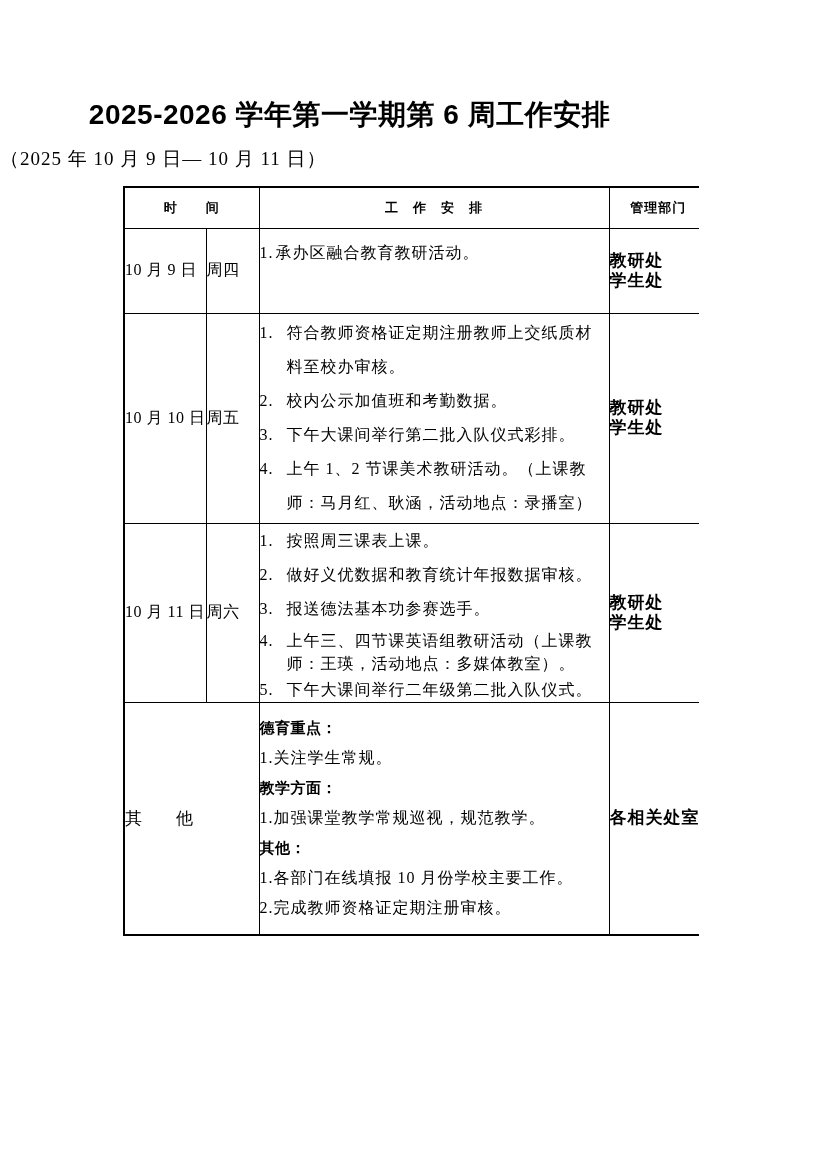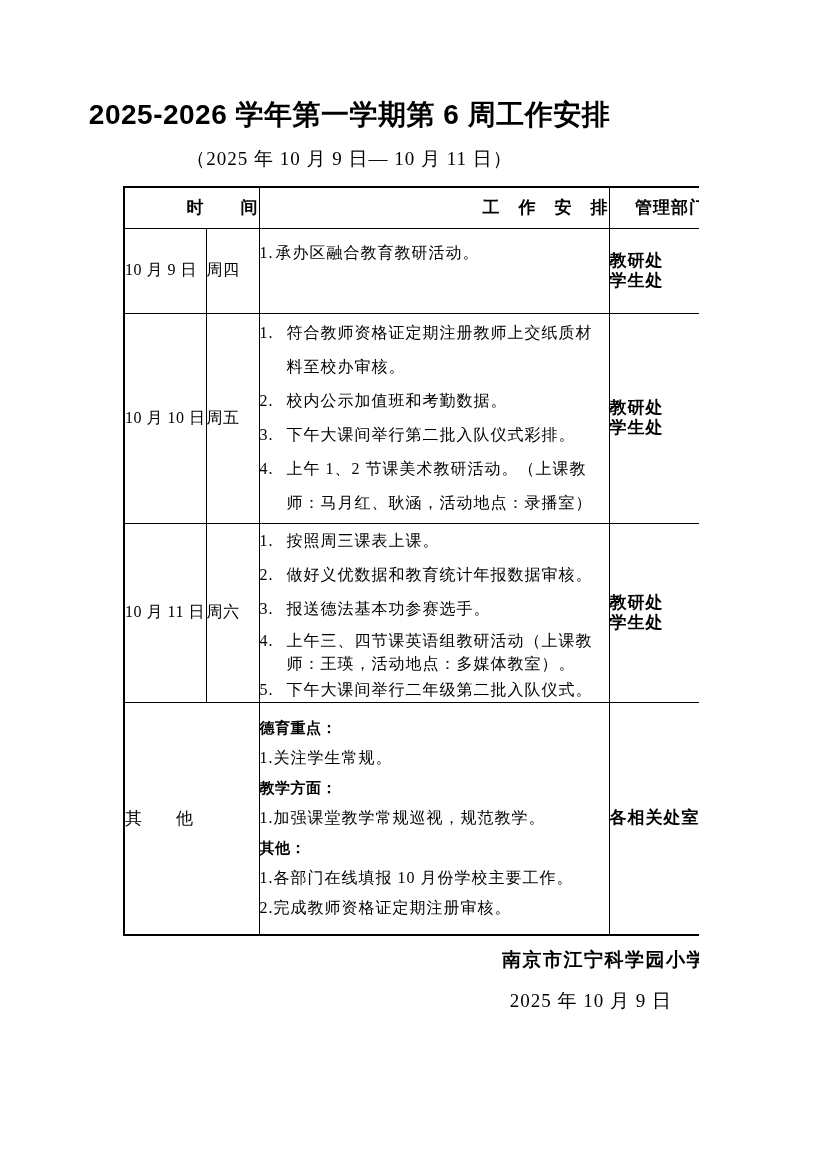--- a/index.html
+++ b/index.html
@@ -17,21 +17,21 @@
     padding-top: 96px;
     text-align: center;
     font-family: "Liberation Sans", sans-serif;
     font-weight: bold;
     font-size: 28px;
     line-height: 38px;
     letter-spacing: 0.5px;
   }
   .subtitle {
     margin-top: 12px;
-    text-align: center;
+    text-align: left;
     font-size: 19px;
     letter-spacing: 1px;
   }
   table.schedule {
     margin: 14px 0 0 123px;
     width: 584px;
     border-collapse: collapse;
     table-layout: fixed;
     border: 2px solid #000000;
   }
@@ -41,22 +41,22 @@
     vertical-align: middle;
   }
   tr.header-row { height: 41px; }
   tr.row-1 { height: 85px; }
   tr.row-2 { height: 210px; }
   tr.row-3 { height: 179px; }
   tr.row-4 { height: 233px; }
   th {
     font-family: Liberation Sans, sans-serif;
     font-weight: bold;
-    font-size: 17px;
-    text-align: right;
+    font-size: 13px;
+    text-align: center;
     letter-spacing: 1px;
   }
   td.date-cell, td.weekday-cell {
     text-align: left;
     font-size: 16px;
     letter-spacing: 0.5px;
   }
   td.other-label {
     text-align: left;
     font-size: 17px;
@@ -220,18 +220,14 @@
           <div class="sec-item">2.完成教师资格证定期注册审核。</div>
         </td>
         <td class="dept-cell">
           <div class="dept-line">各相关处室</div>
         </td>
       </tr>
 
     </tbody>
   </table>
 
-  <div class="footer">
-    <div class="footer-school">南京市江宁科学园小学</div>
-    <div class="footer-date">2025 年 10 月 9 日</div>
-  </div>
 
 </div>
 
 </body></html>

